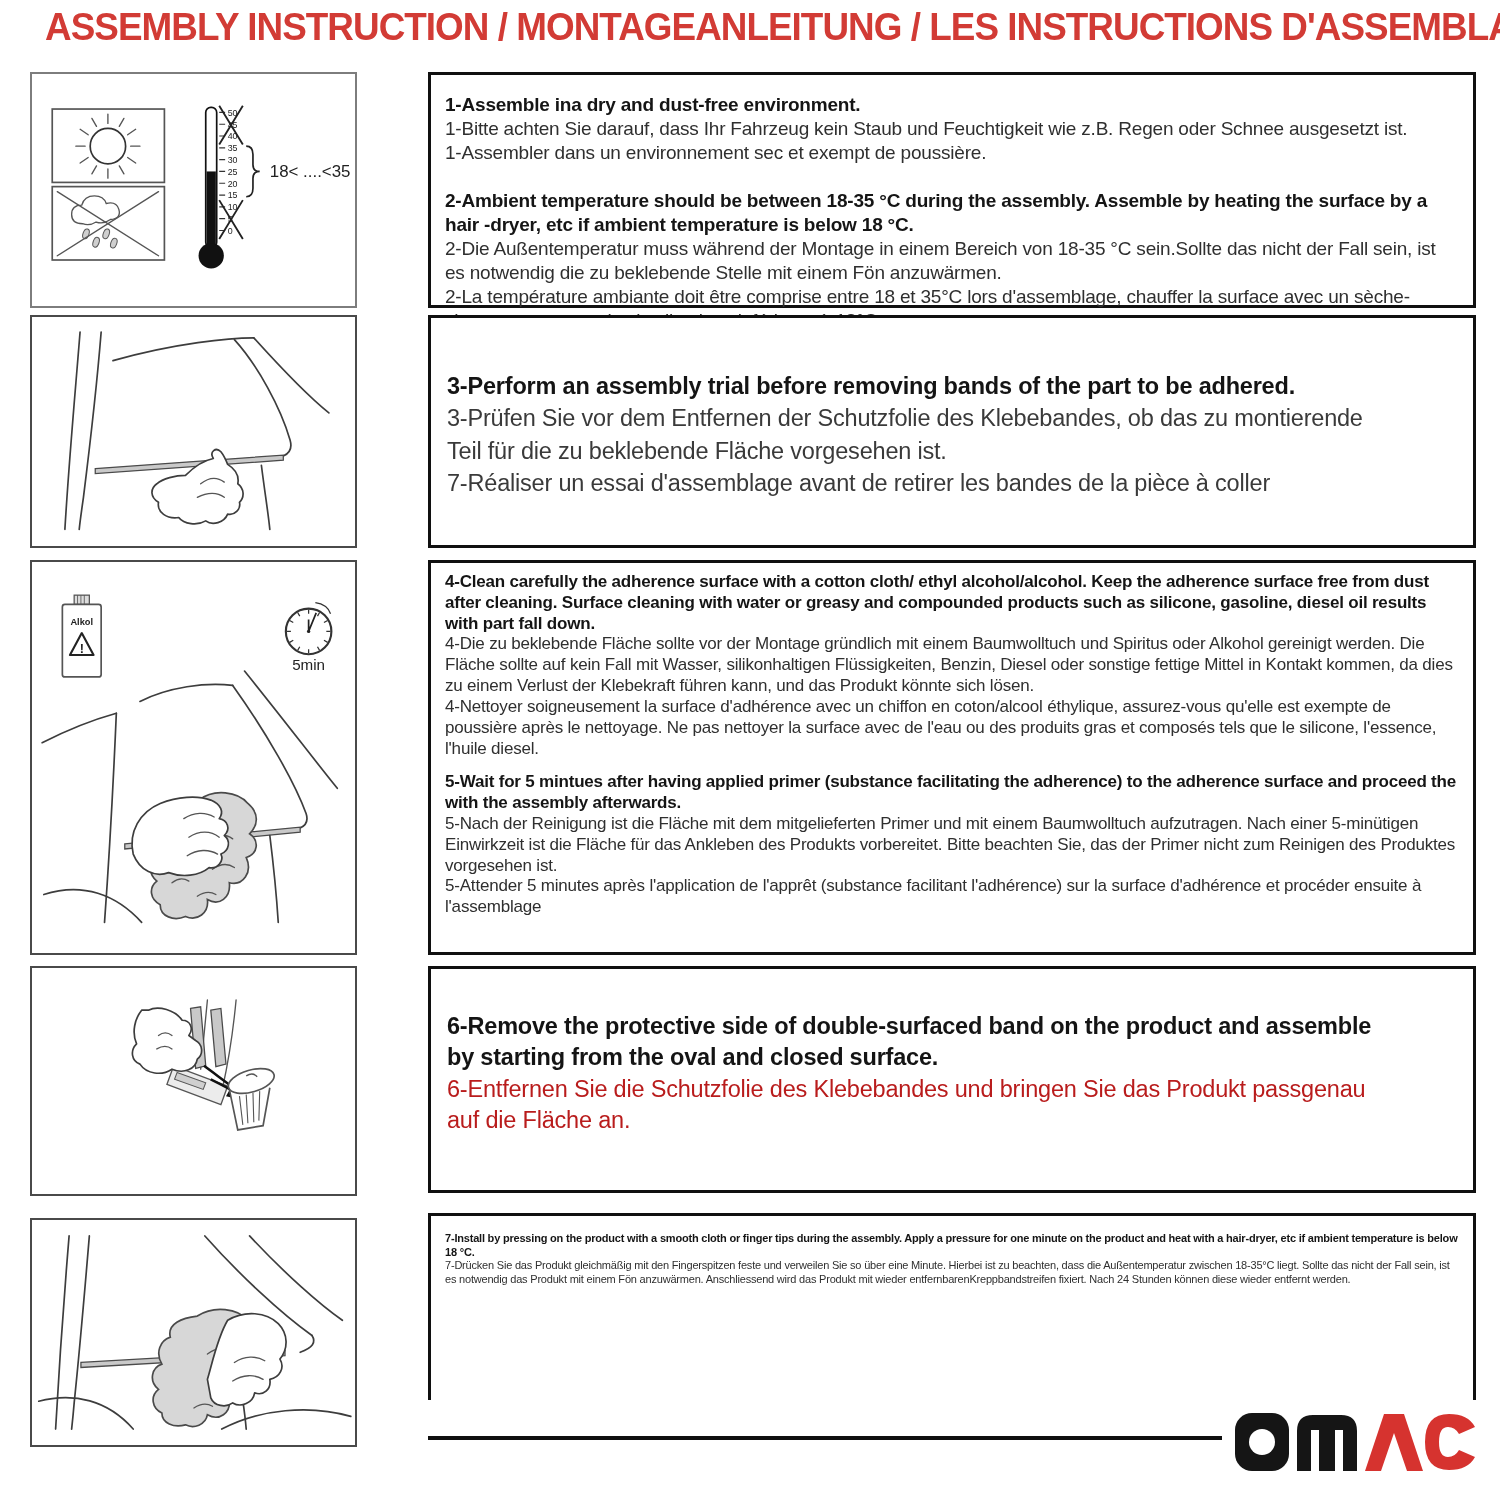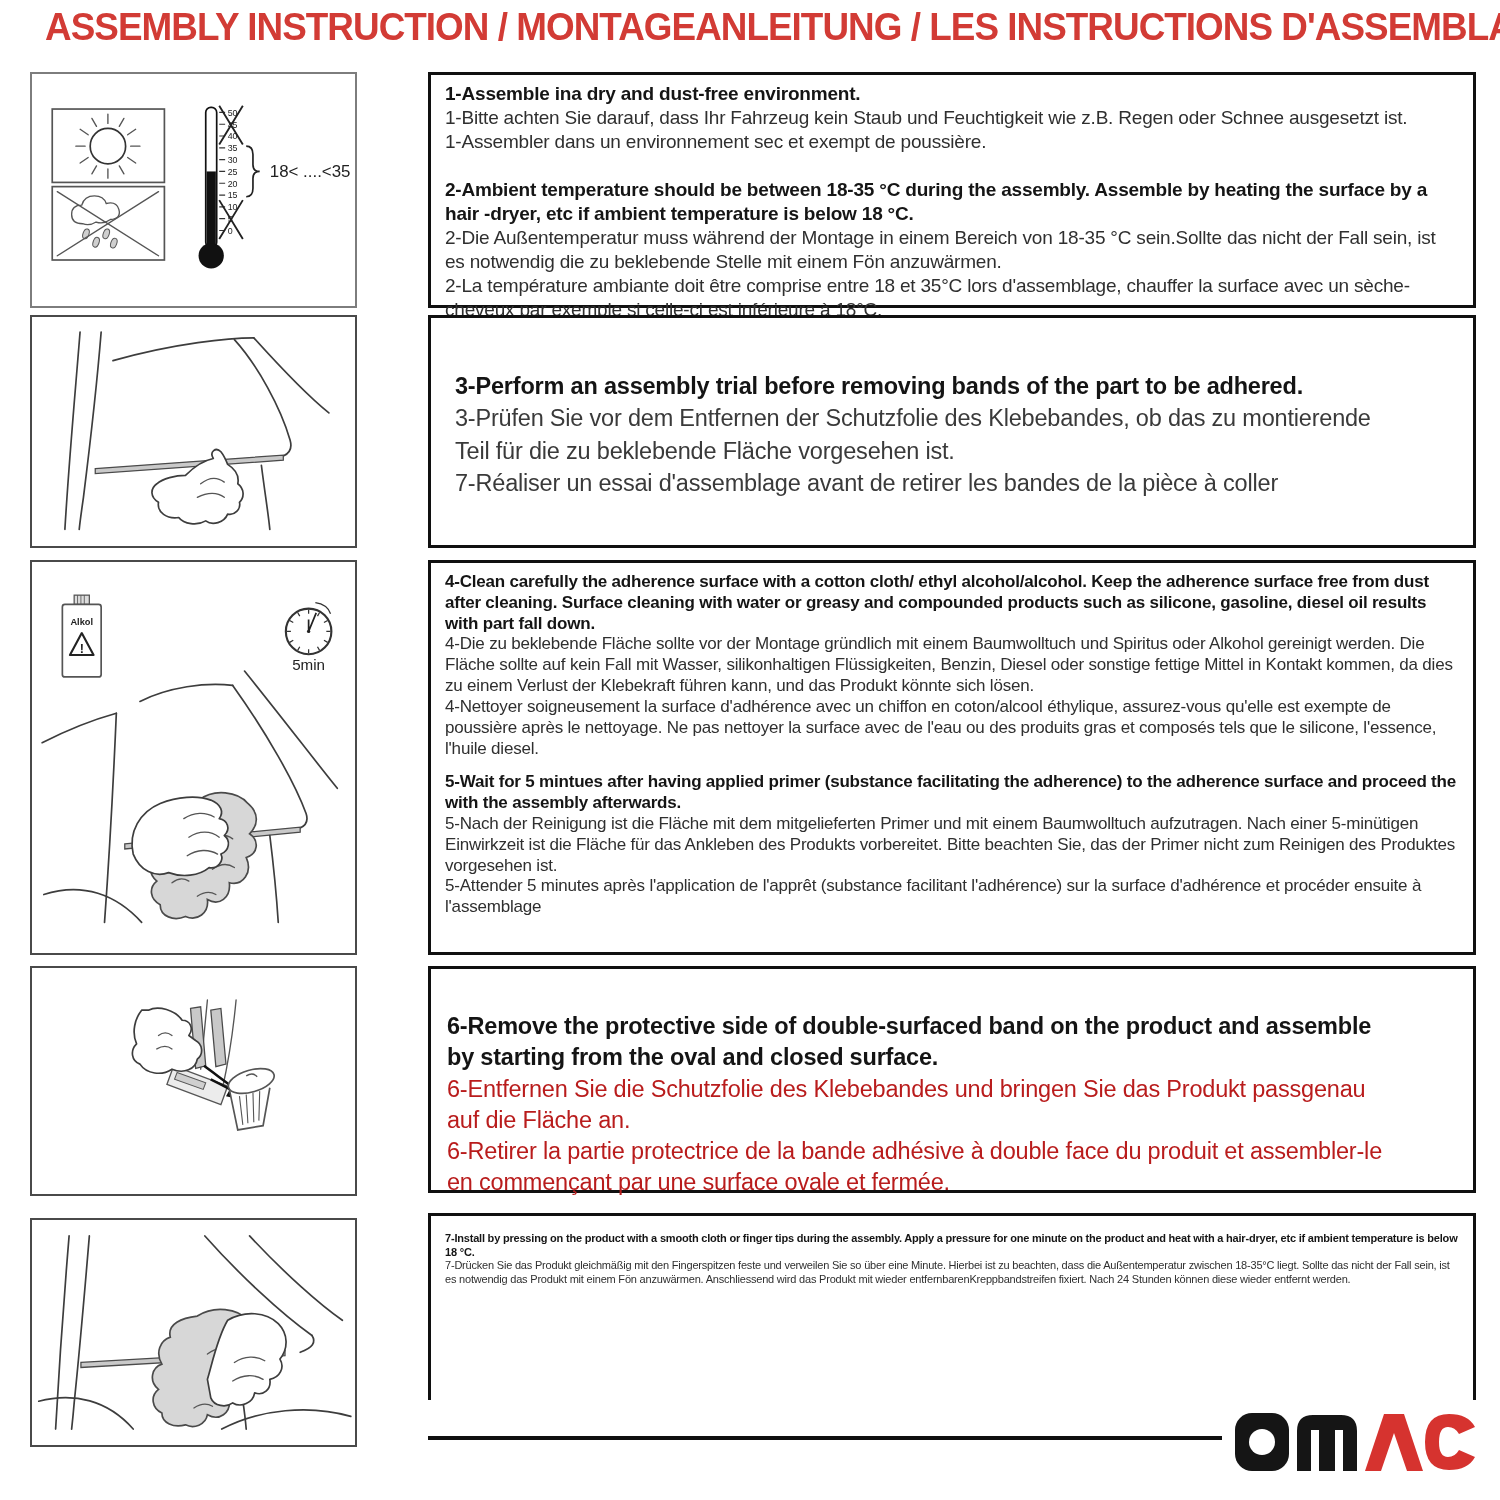--- a/index.html
+++ b/index.html
@@ -7,23 +7,23 @@
         font-family:"Liberation Sans",sans-serif;overflow:hidden;}
   .title{position:absolute;left:45px;top:6px;font-size:38px;font-weight:700;
          letter-spacing:-1px;color:#d23b35;white-space:nowrap;transform:scaleX(.97);
          transform-origin:left center;}
   .panel{position:absolute;left:30px;width:327px;background:#fff;border:2px solid #4a4a4a;box-sizing:border-box;}
   .panel.gray{border-color:#7d7d7d;}
   .textbox{position:absolute;left:428px;width:1048px;border:3px solid #101010;box-sizing:border-box;background:#fff;}
   .textbox.no-bottom{border-bottom:none;}
   .para{margin:0;color:#2f2f2f;letter-spacing:-0.2px;}
   .para.b{font-weight:700;color:#151515;}
-  .t1{font-size:19px;line-height:1.26;padding:7px 14px;}
+  .t1{font-size:19px;line-height:1.26;padding:18px 14px;}
   .t1 .gap{margin-top:24px;}
-  .t2{font-size:23.5px;line-height:1.38;padding:52px 30px 0 24px;}
+  .t2{font-size:23.5px;line-height:1.38;padding:52px 30px 0 16px;}
   .t2 .para{max-width:945px;color:#3a3a3a;}
   .t2 .para.b{color:#141414;}
   .t3{font-size:17px;line-height:1.225;padding:9px 14px;}
   .t3 .gap{margin-top:13px;}
   .t4{font-size:23.5px;line-height:1.33;padding:42px 40px 0 16px;}
   .t4 .para{max-width:955px;color:#b91c1c;}
   .t4 .para.b{color:#141414;}
   .t5{font-size:11px;line-height:1.24;padding:16px 14px 0;overflow:visible;}
   .footer-line{position:absolute;left:428px;top:1436px;width:794px;height:4px;background:#101010;}
   .logo{position:absolute;left:1233px;top:1412px;width:244px;height:60px;}
@@ -181,21 +181,20 @@
         <path d="M234,124 L244,172 L274,167 L282,122" fill="#fff" stroke="#555" stroke-width="2"></path>
         <path d="M246,132L250,166M254,130L256,164M262,128L263,163M270,126L269,161" stroke="#555" stroke-width="1.3"></path>
         <ellipse cx="260" cy="114" rx="28" ry="13" fill="#fff" stroke="#555" stroke-width="2" transform="rotate(-16 260 114)"></ellipse>
         <path d="M254,108 q8,-5 13,1" stroke="#555" stroke-width="1.6" fill="none"></path>
       </g>
     </svg>
   </div>
   <div class="textbox t4" style="top:966px;height:227px;">
       <p class="para b">6-Remove the protective side of double-surfaced band on the product and assemble by starting from the oval and closed surface.</p>
       <p class="para r">6-Entfernen Sie die Schutzfolie des Klebebandes und bringen Sie das Produkt passgenau auf die Fläche an.</p>
-      <p class="para r">6-Retirer la partie protectrice de la bande adhésive à double face du produit et assembler-le en commençant par une surface ovale et fermée.</p>
     </div>
 
   <div class="panel" style="top:1218px;height:229px;">
     <svg class="fig" viewBox="0 0 383 229">
       <path class="ln" d="M44,0 C39,60 33,140 28,229"></path>
       <path class="ln" d="M68,0 C63,60 56,140 50,198 C49,210 48,220 47,229"></path>
       <path class="ln" d="M205,0 C245,45 295,92 332,118"></path>
       <path class="ln" d="M258,0 C300,45 342,82 368,100"></path>
       <path class="ln" d="M332,118 Q340,130 318,138"></path>
       <polygon class="grayfill" points="58,150 300,136 300,142 58,156"></polygon>

